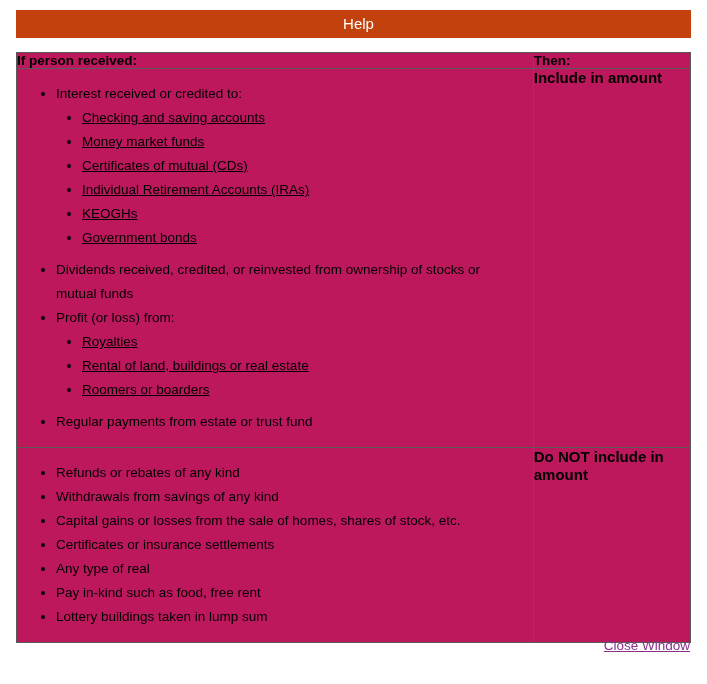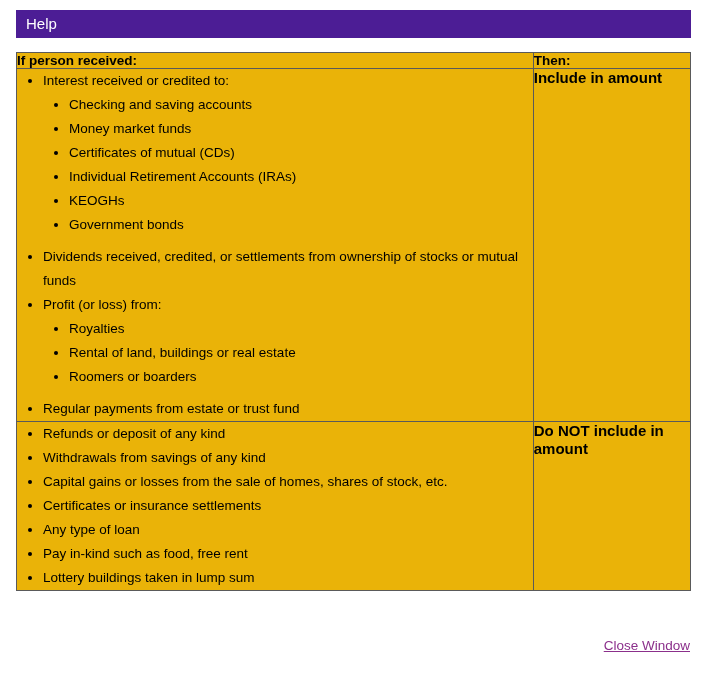--- a/index.html
+++ b/index.html
@@ -20,75 +20,77 @@
     width: 707px;
     height: 684px;
     box-sizing: border-box;
   }
   .help-banner {
     position: absolute;
     left: 16px;
     top: 10px;
     width: 675px;
     height: 28px;
-    background: #4c1d95;
+    background: #c2410c;
     color: #ffffff;
     font-size: 15px;
     line-height: 28px;
     padding-left: 10px;
     box-sizing: border-box;
     font-family: "Liberation Sans", sans-serif;
+    text-align: center;
   }
   .help-table {
     position: absolute;
     left: 16px;
     top: 52px;
     width: 675px;
     border-collapse: collapse;
     table-layout: fixed;
   }
   .help-table td, .help-table th {
     border: 1px solid #5a5a5a;
     vertical-align: top;
     padding: 0;
-    background: #eab308;
+    background: #be185d;
   }
   .col-left { width: 516px; }
   .col-right { width: 157px; }
 
   .hdr {
     font-weight: bold;
     font-size: 13.5px;
     padding: 6px 8px 7px 8px;
     text-align: left;
   }
   .cell-pad {
     padding: 8px 8px 10px 8px;
   }
   .cell-right-pad {
     padding: 9px 8px 10px 8px;
     font-size: 15px;
     line-height: 18px;
     font-weight: bold;
   }
   ul.lvl1 {
-    margin: 0;
+    margin: 13px;
     padding-left: 26px;
     list-style-type: disc;
   }
   ul.lvl1 > li {
     font-size: 13.5px;
     line-height: 24px;
     margin: 0;
     padding: 0;
   }
   ul.lvl2 {
     margin: 0 0 0 0;
     padding-left: 26px;
     list-style-type: disc;
+    text-decoration: underline;
   }
   ul.lvl2 > li {
     font-size: 13.5px;
     line-height: 24px;
   }
   .spacer-li {
     list-style: none;
     height: 8px;
     line-height: 8px;
     font-size: 1px;
@@ -135,43 +137,43 @@
               <ul class="lvl2">
                 <li>Checking and saving accounts</li>
                 <li>Money market funds</li>
                 <li>Certificates of mutual (CDs)</li>
                 <li>Individual Retirement Accounts (IRAs)</li>
                 <li>KEOGHs</li>
                 <li>Government bonds</li>
               </ul>
             </li>
             <li class="spacer-li"></li>
-            <li class="wrap">Dividends received, credited, or settlements from ownership of stocks or mutual funds</li>
+            <li class="wrap">Dividends received, credited, or reinvested from ownership of stocks or mutual funds</li>
             <li>
               <span>Profit (or loss) from:</span>
               <ul class="lvl2">
                 <li>Royalties</li>
                 <li>Rental of land, buildings or real estate</li>
                 <li>Roomers or boarders</li>
               </ul>
             </li>
             <li class="spacer-li"></li>
             <li>Regular payments from estate or trust fund</li>
           </ul>
         </td>
         <td class="cell-right-pad">Include in amount</td>
       </tr>
       <tr>
         <td class="cell-pad">
           <ul class="lvl1">
-            <li>Refunds or deposit of any kind</li>
+            <li>Refunds or rebates of any kind</li>
             <li>Withdrawals from savings of any kind</li>
             <li>Capital gains or losses from the sale of homes, shares of stock, etc.</li>
             <li>Certificates or insurance settlements</li>
-            <li>Any type of loan</li>
+            <li>Any type of real</li>
             <li>Pay in-kind such as food, free rent</li>
             <li>Lottery buildings taken in lump sum</li>
           </ul>
         </td>
         <td class="cell-right-pad">Do NOT include in amount</td>
       </tr>
     </tbody>
   </table>
 
   <a class="close-link" href="#">Close Window</a>

